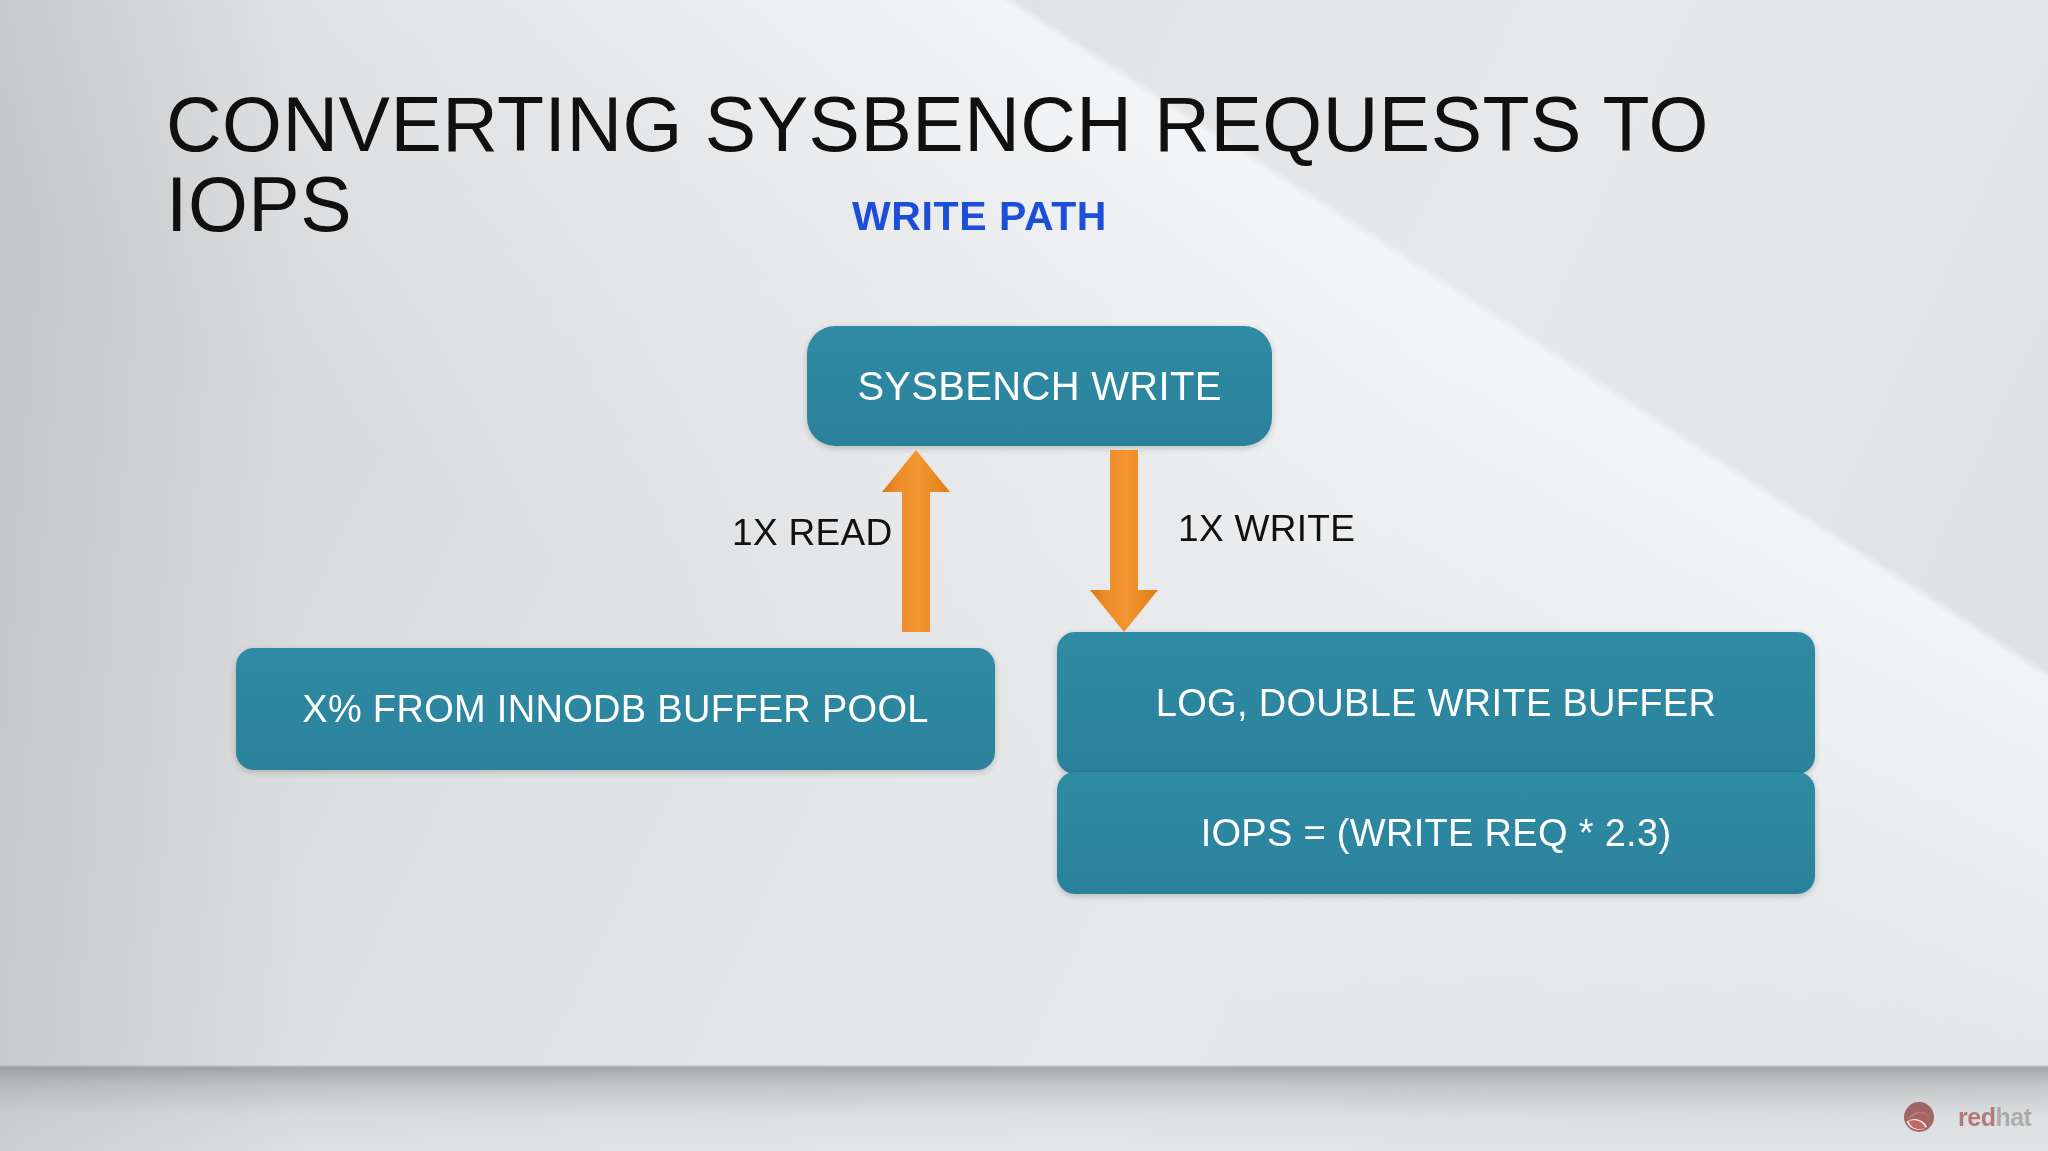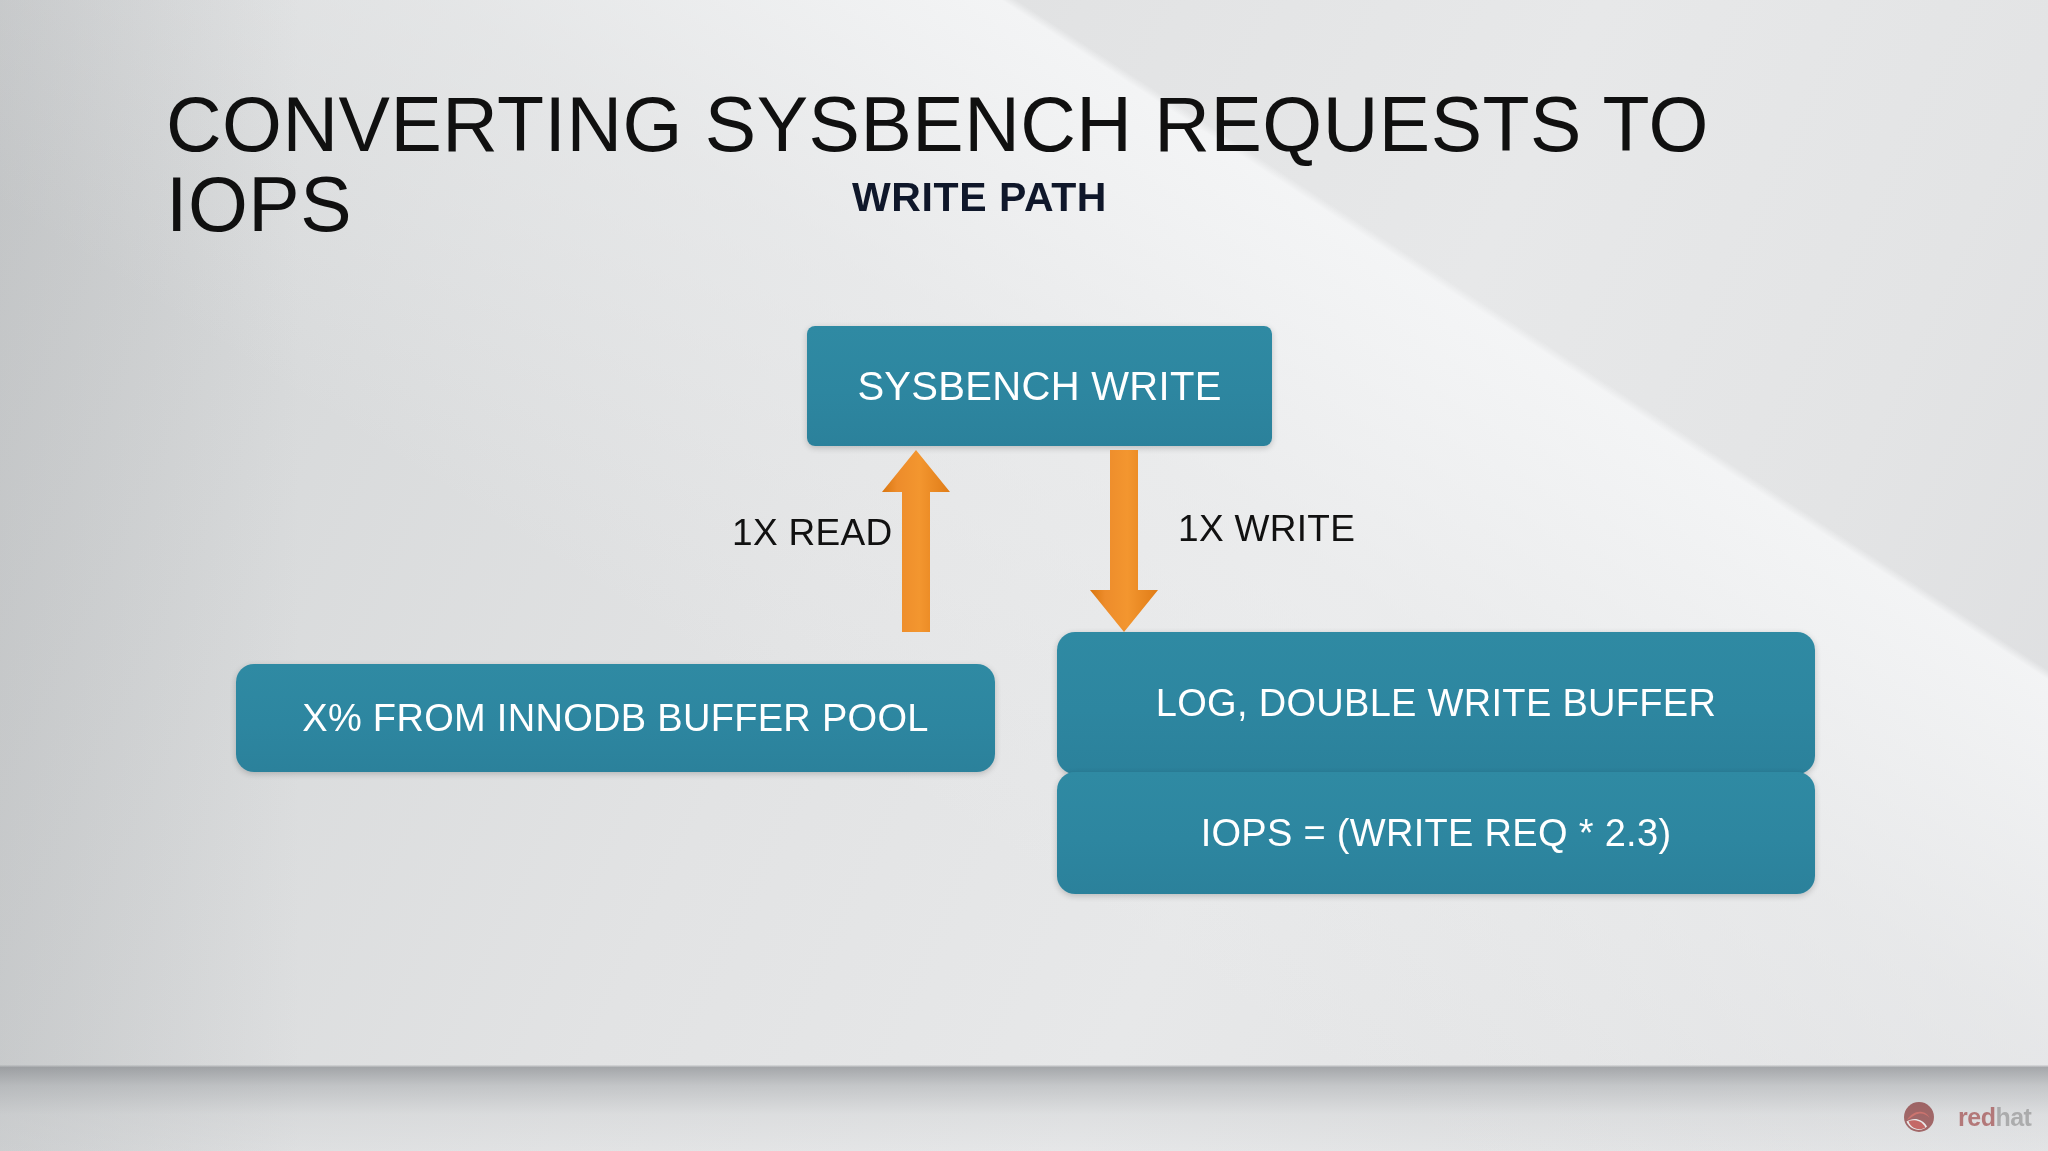--- a/index.html
+++ b/index.html
@@ -77,24 +77,24 @@
     line-height: 1.04;
     letter-spacing: 0.5px;
     color: #101010;
     font-weight: 400;
     text-transform: uppercase;
     white-space: pre-line;
   }
   #subtitle {
     position: absolute;
     left: 852px;
-    top: 174px;
+    top: 193px;
     font-size: 41px;
     font-weight: bold;
-    color: #0f172a;
+    color: #1d4ed8;
     letter-spacing: 0.6px;
     text-transform: uppercase;
   }
 
   
   .tbox {
     position: absolute;
     background: linear-gradient(180deg, #2f8aa3 0%, #2d86a0 55%, #2b819b 100%);
     border-radius: 18px;
     box-shadow: 0 2px 6px rgba(0,0,0,0.20);
@@ -110,29 +110,29 @@
     letter-spacing: 0.3px;
     text-transform: uppercase;
     line-height: 1;
   }
 
   #box-sysbench {
     left: 807px;
     top: 326px;
     width: 465px;
     height: 120px;
-    border-radius: 8px;
+    border-radius: 28px;
   }
   #box-sysbench .tlabel { font-size: 40px; }
 
   #box-bufferpool {
     left: 236px;
-    top: 664px;
+    top: 648px;
     width: 759px;
-    height: 108px;
+    height: 122px;
   }
   #box-logdw {
     left: 1057px;
     top: 632px;
     width: 758px;
     height: 142px;
   }
   #box-readiops {
     left: 236px;
     top: 772px;

